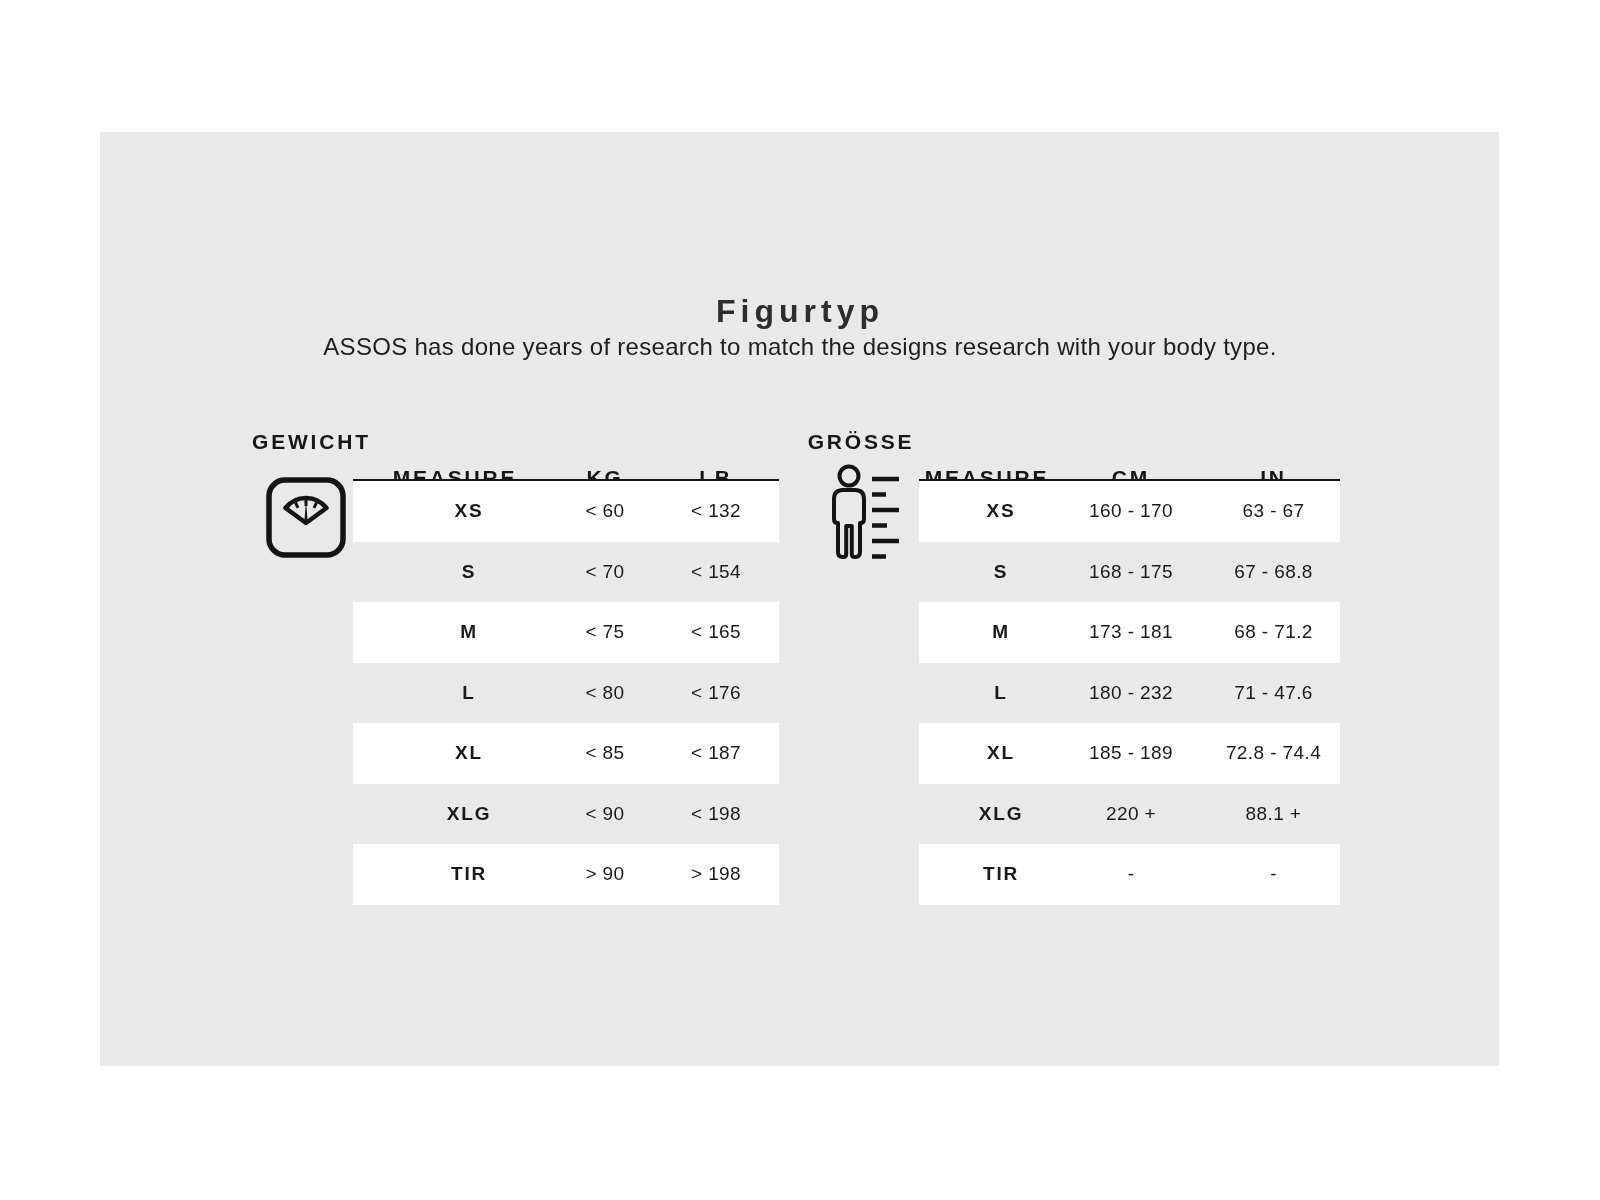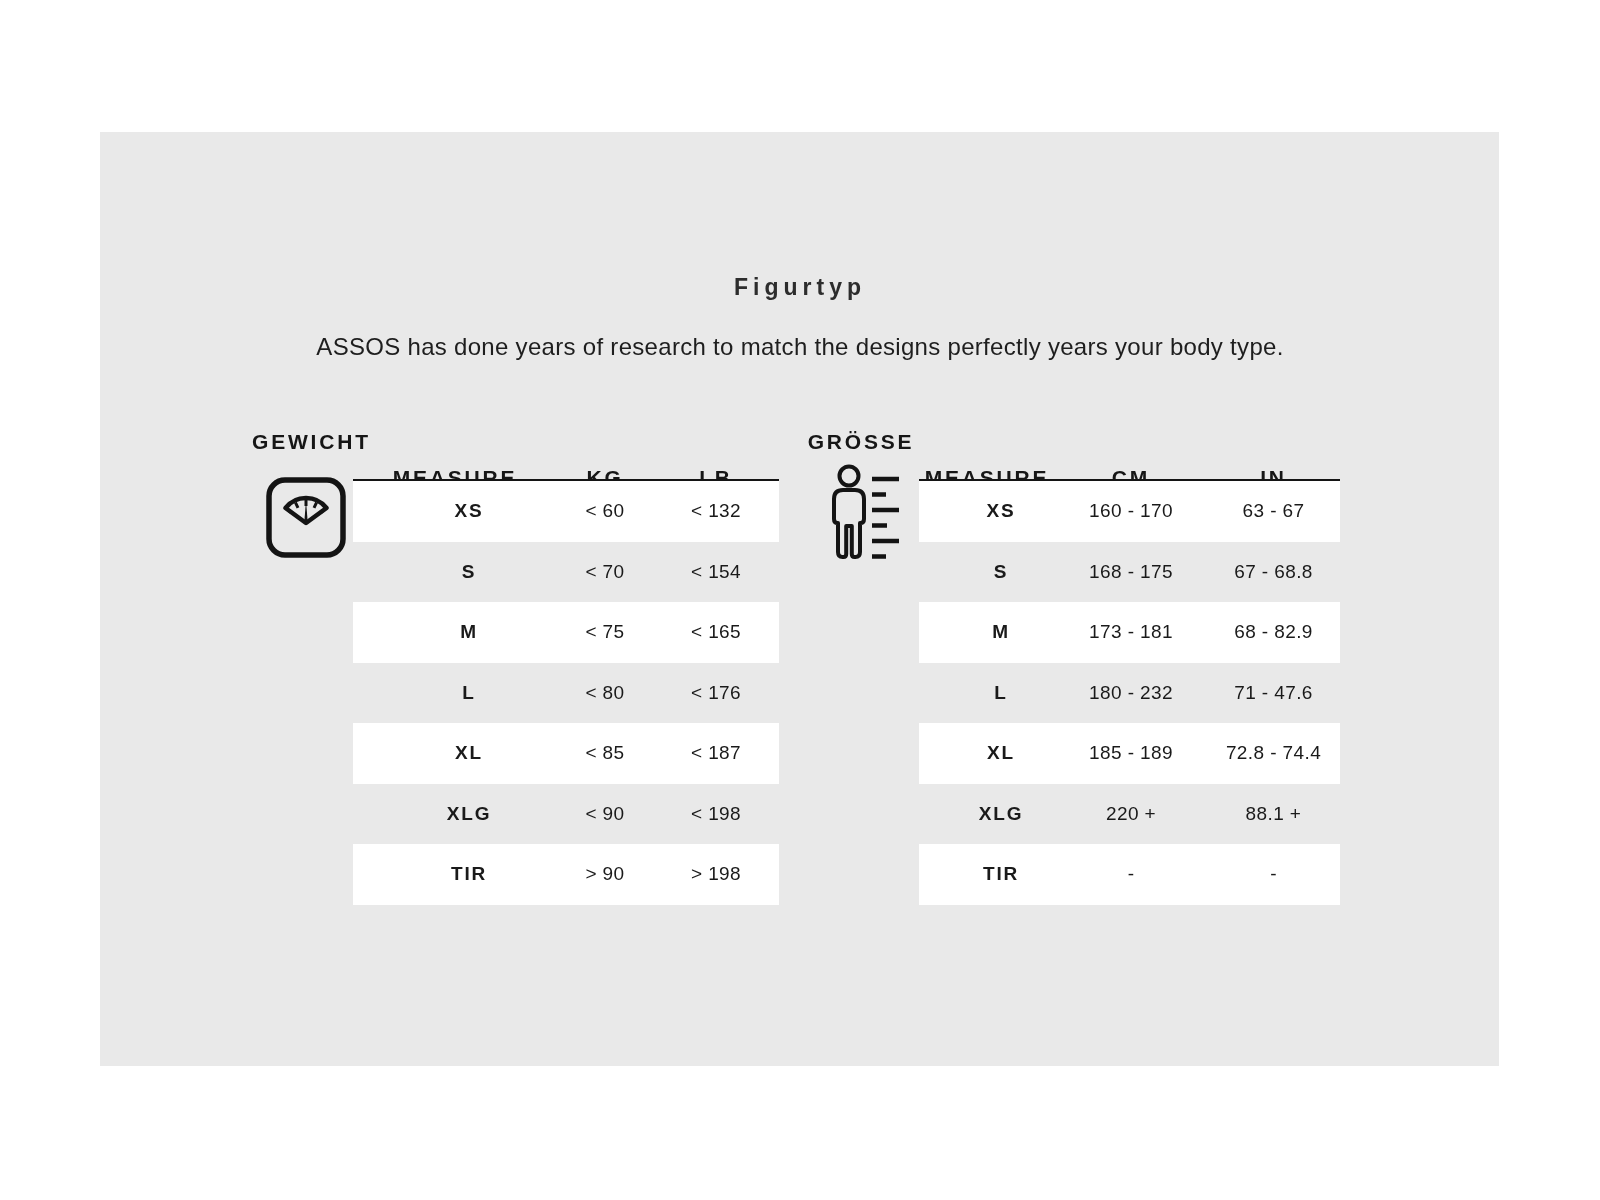--- a/index.html
+++ b/index.html
@@ -9,23 +9,23 @@
     font-family:"Liberation Sans","DejaVu Sans",sans-serif;
     position:relative;
     overflow:hidden;
   }
   .panel {
     position:absolute; left:100px; top:132px;
     width:1399px; height:934px;
     background:#e9e9e9;
   }
   .title {
-    position:absolute; left:0; top:274px; width:1600px;
+    position:absolute; left:0; top:293px; width:1600px;
     text-align:center;
-    font-size:23px; font-weight:700; letter-spacing:5px;
+    font-size:32px; font-weight:700; letter-spacing:5px;
     color:#2d2d2d;
   }
   .subtitle {
     position:absolute; left:0; top:333px; width:1600px;
     text-align:center;
     font-size:24px; font-weight:400; letter-spacing:0.3px;
     color:#1e1e1e;
   }
   .side-label {
     position:absolute; top:430px;
@@ -61,21 +61,21 @@
   .icon { position:absolute; }
   #icon-scale  { left:265px; top:475px; }
   #icon-person { left:822px; top:463px; }
 </style>
 </head>
 <body>
 
 <div class="panel"></div>
 
 <h1 class="title">Figurtyp</h1>
-<p class="subtitle">ASSOS has done years of research to match the designs perfectly years your body type.</p>
+<p class="subtitle">ASSOS has done years of research to match the designs research with your body type.</p>
 
 <div class="side-label" id="label-weight">GEWICHT</div>
 
 <svg class="icon" id="icon-scale" width="82" height="84" viewBox="0 0 82 84" fill="none" stroke="#141414">
   <rect x="4" y="5" width="74" height="75" rx="16" stroke-width="5.5"></rect>
   <path d="M 41 48 L 20.5 33 A 26 26 0 0 1 61.5 33 Z" stroke-width="4.5" stroke-linejoin="round"></path>
   <path d="M41 25 V 31 M30.4 27.3 L33 32.8 M51.6 27.3 L49 32.8 M21.8 33.9 L26.4 37.8 M60.2 33.9 L55.6 37.8" stroke-width="3"></path>
   <path d="M39.3 47 L41 25.5 L42.7 47 Z" fill="#141414" stroke="none"></path>
 </svg>
 
@@ -142,21 +142,21 @@
       <div class="cell">63 - 67</div>
     </div>
     <div class="trow">
       <div class="cell size">S</div>
       <div class="cell">168 - 175</div>
       <div class="cell">67 - 68.8</div>
     </div>
     <div class="trow">
       <div class="cell size">M</div>
       <div class="cell">173 - 181</div>
-      <div class="cell">68 - 82.9</div>
+      <div class="cell">68 - 71.2</div>
     </div>
     <div class="trow">
       <div class="cell size">L</div>
       <div class="cell">180 - 232</div>
       <div class="cell">71 - 47.6</div>
     </div>
     <div class="trow">
       <div class="cell size">XL</div>
       <div class="cell">185 - 189</div>
       <div class="cell">72.8 - 74.4</div>

